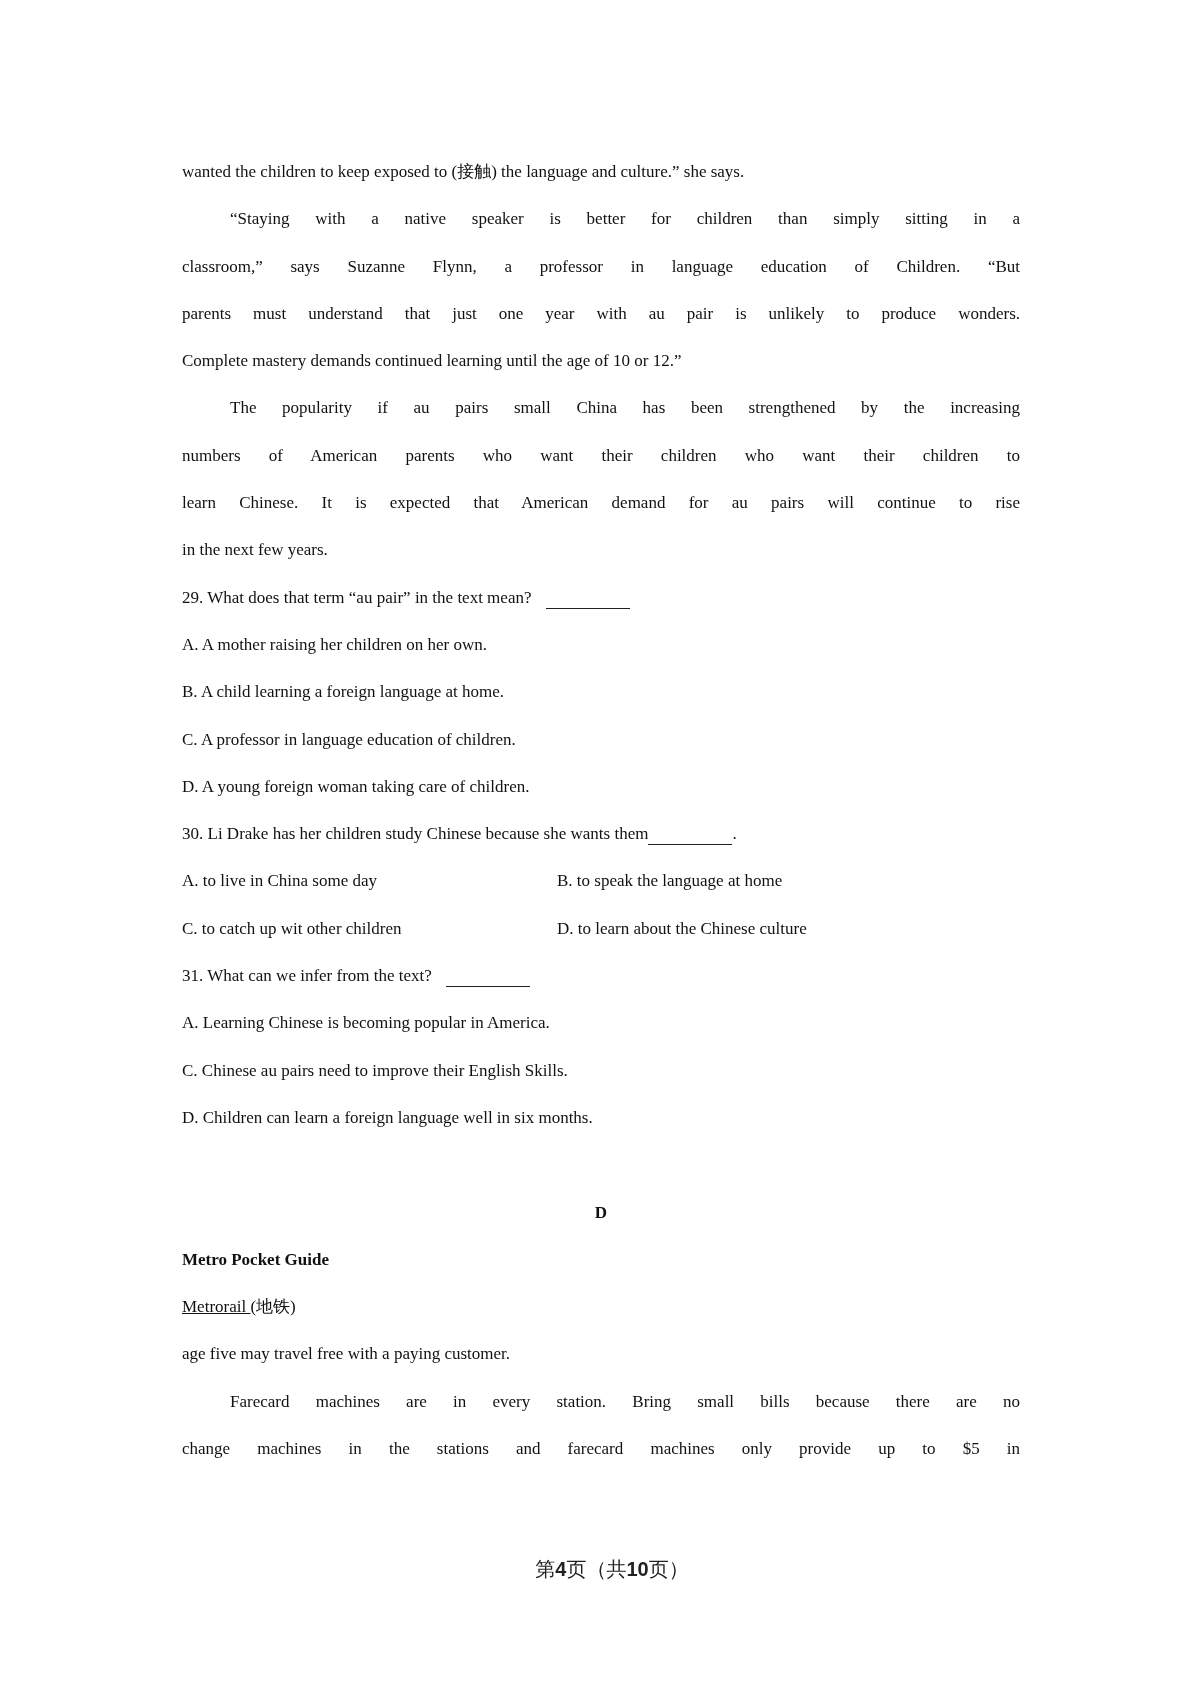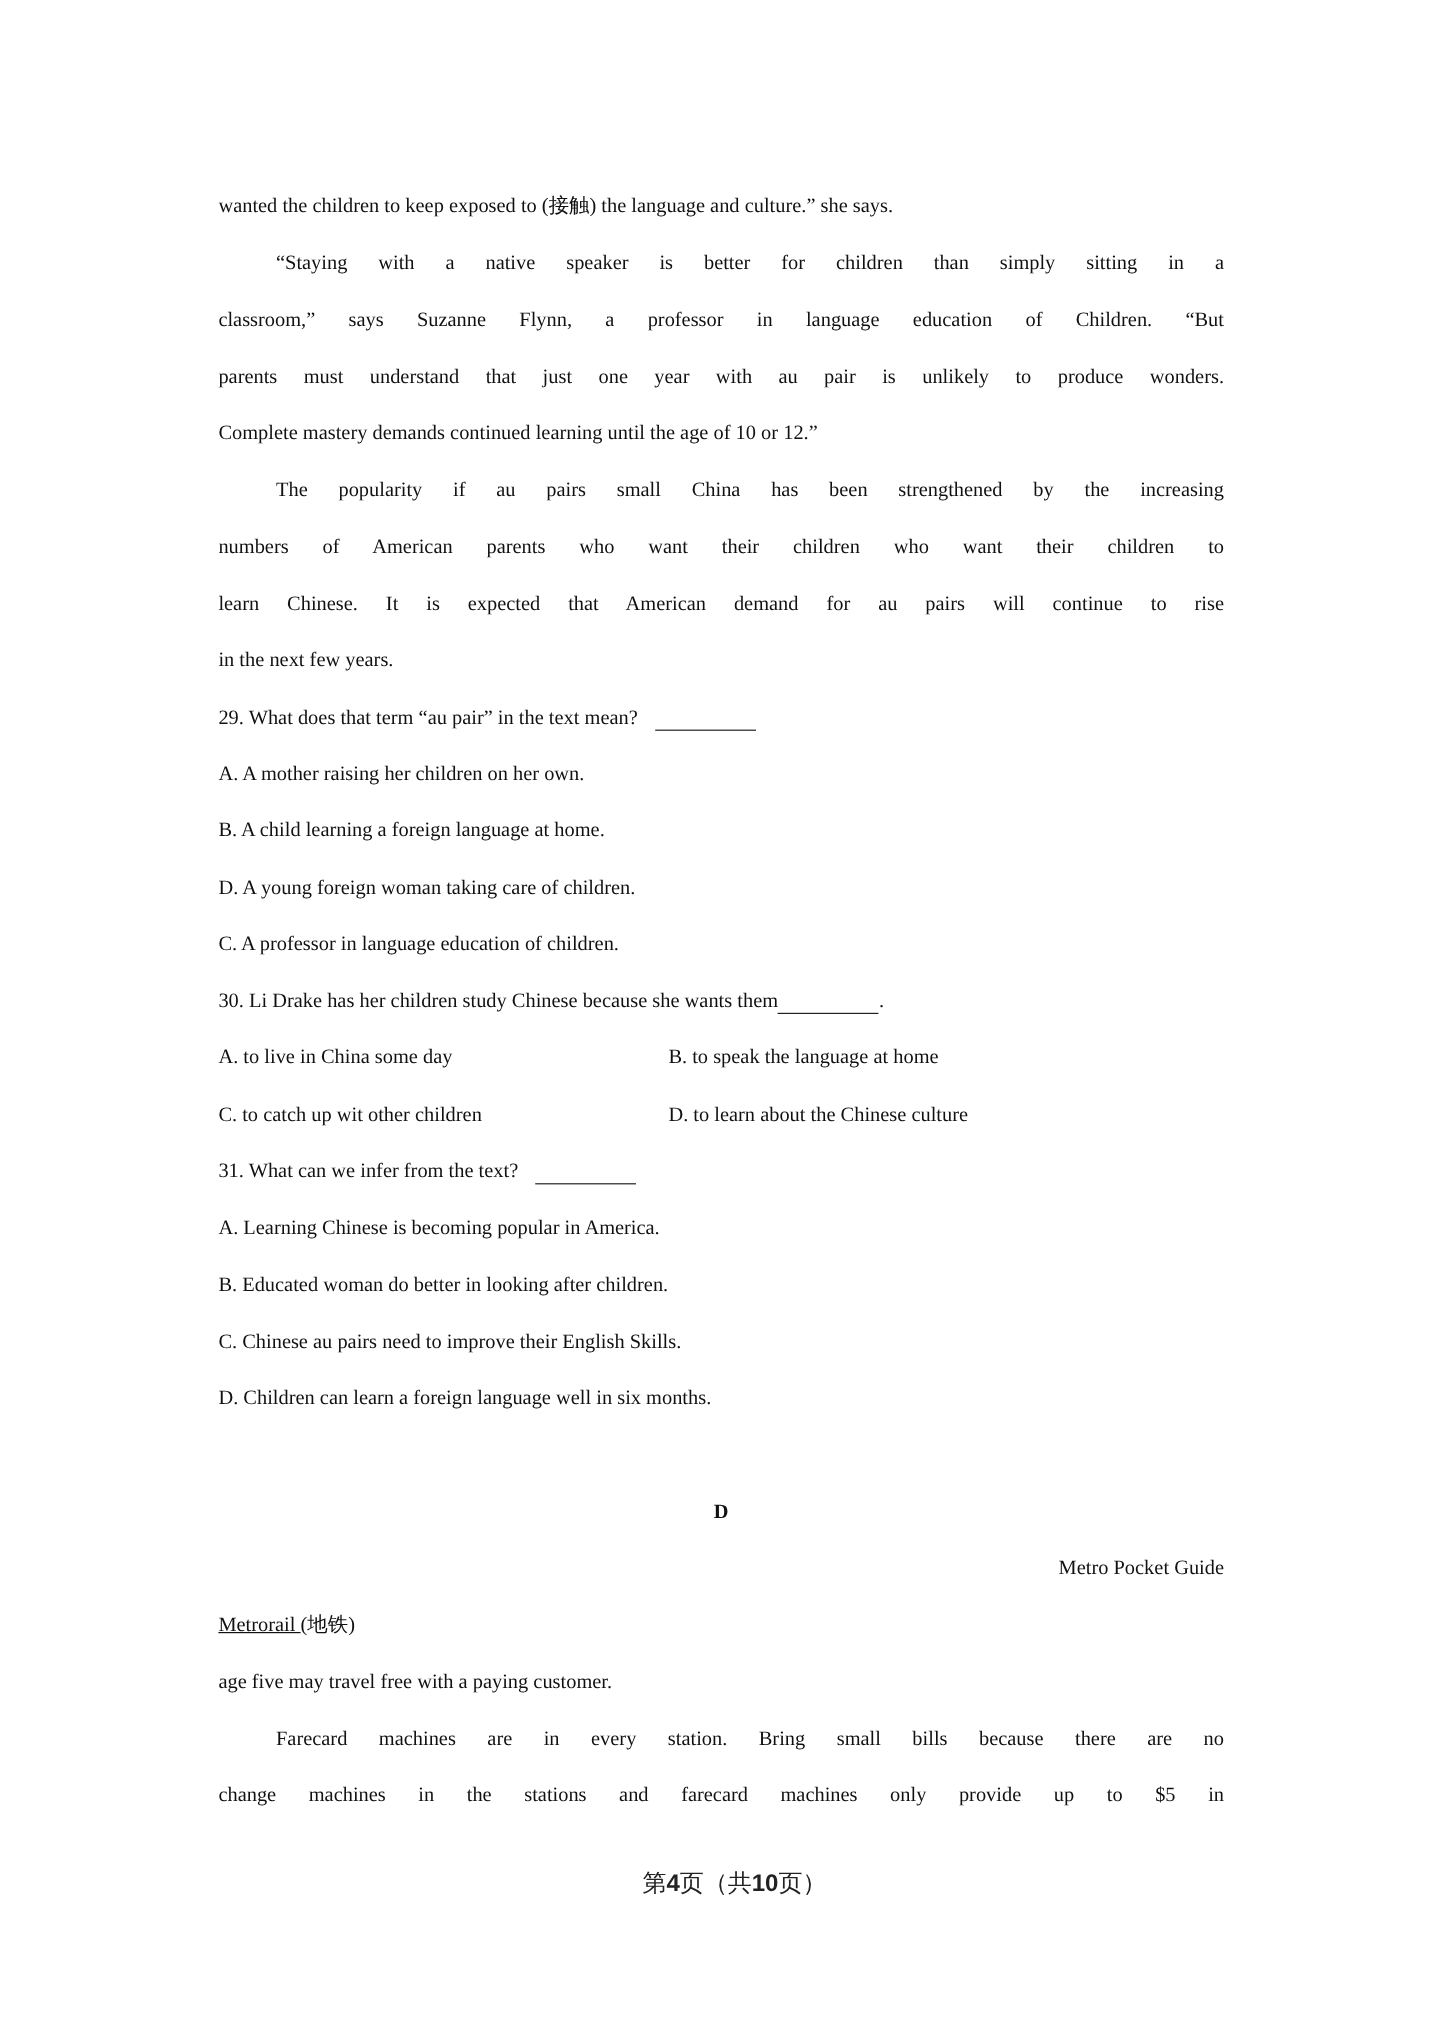--- a/index.html
+++ b/index.html
@@ -10,21 +10,21 @@
       font-size: 17px; color: #111111; line-height: 47.3px;
     }
     .line { display: block; white-space: nowrap; height: 47.3px; }
     .just { text-align: justify; text-align-last: justify; white-space: normal; }
     .indent { padding-left: 48px; }
     .opt-row { display: flex; align-items: center; }
     .opt-row .col1 { width: 375px; }
     .blank { display: inline-block; border-bottom: 1.5px solid #222; width: 84px; height: 1em; vertical-align: -6px; }
     .gap-before { margin-left: 10px; }
     .section-letter { text-align: center; font-weight: bold; }
-    .section-title { text-align: right; font-weight: normal; }
+    .section-title { text-align: left; font-weight: bold; }
     .subhead { font-weight: normal; }
     .subhead .ul { text-decoration: underline; }
     .footer {
       position: absolute; left: 0; width: 1200px; top: 1556px; text-align: center;
       font-family: Liberation Sans, sans-serif; font-size: 20px; color: #222; margin-left: 12px;
     }
     .footer b { font-weight: bold; }
     .spacer { height: 47.3px; }
   </style>
 </head>
@@ -44,43 +44,42 @@
   <span class="line just">learn Chinese. It is expected that American demand for au pairs will continue to rise</span>
   <span class="line">in the next few years.</span>
 
   <span class="line">
     <span>29.</span>
     <span>What does that term “au pair” in the text mean?</span>
     <span class="blank gap-before"></span>
   </span>
   <span class="line">A. A mother raising her children on her own.</span>
   <span class="line">B. A child learning a foreign language at home.</span>
+  <span class="line">C. A professor in language education of children.</span>
   <span class="line">D. A young foreign woman taking care of children.</span>
-  <span class="line">C. A professor in language education of children.</span>
 
   <span class="line">
     <span>30.</span>
     <span>Li Drake has her children study Chinese because she wants them</span><span class="blank"></span><span>.</span>
   </span>
   <span class="line opt-row">
     <span class="col1">A. to live in China some day</span>
     <span>B. to speak the language at home</span>
   </span>
   <span class="line opt-row">
     <span class="col1">C. to catch up wit other children</span>
     <span>D. to learn about the Chinese culture</span>
   </span>
 
   <span class="line">
     <span>31.</span>
     <span>What can we infer from the text?</span>
     <span class="blank gap-before"></span>
   </span>
   <span class="line">A. Learning Chinese is becoming popular in America.</span>
-  <span class="line">B. Educated woman do better in looking after children.</span>
   <span class="line">C. Chinese au pairs need to improve their English Skills.</span>
   <span class="line">D. Children can learn a foreign language well in six months.</span>
 
   <div class="spacer"></div>
 
   <span class="line section-letter">D</span>
   <span class="line section-title">Metro Pocket Guide</span>
   <span class="line subhead">
     <span class="ul">Metrorail </span><span>(地铁)</span>
   </span>

